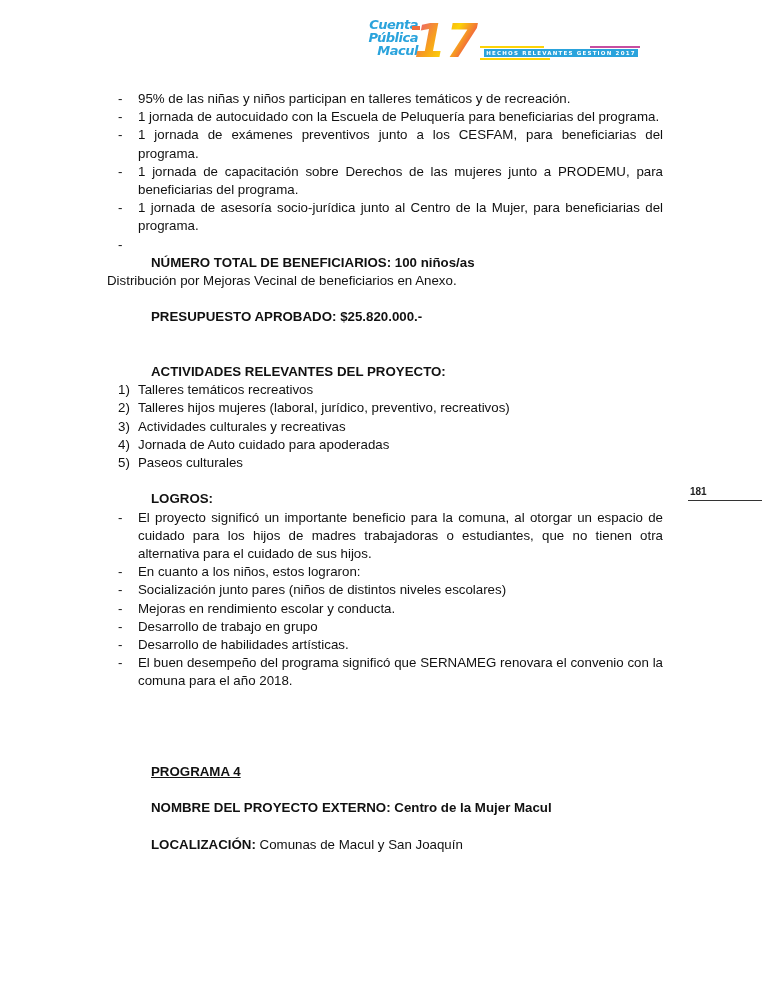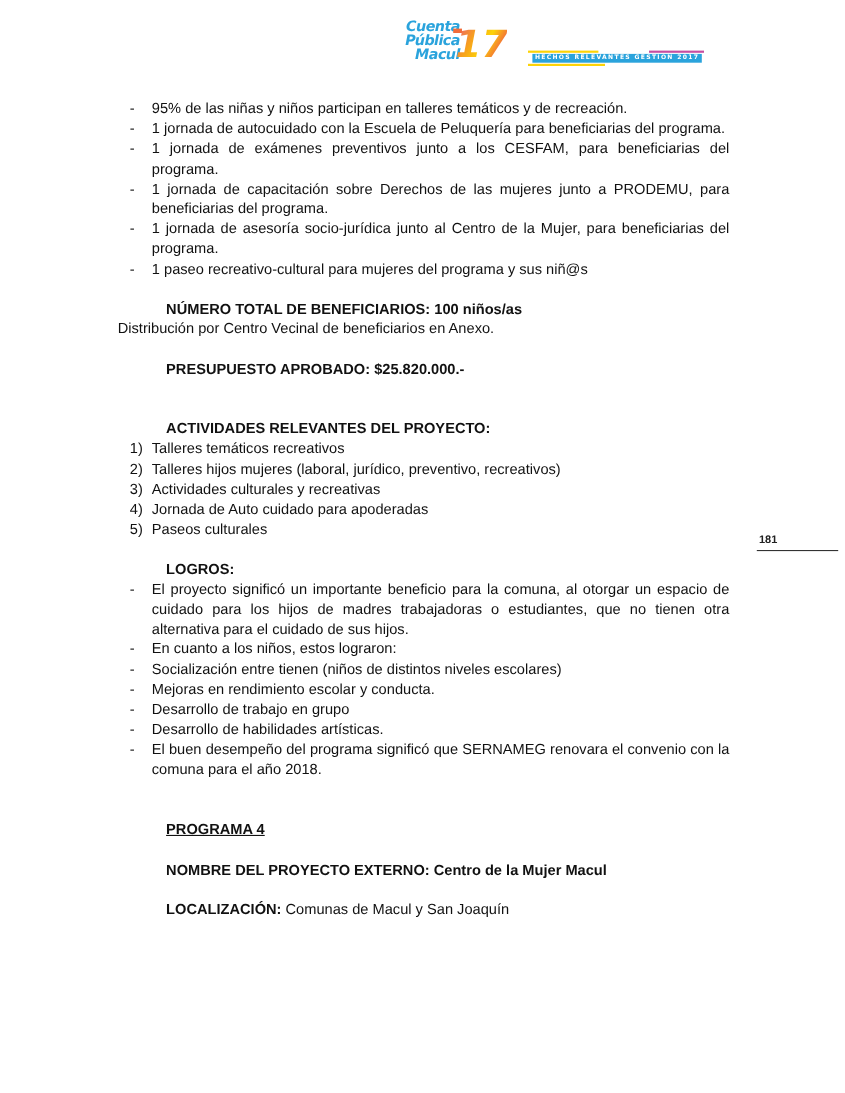--- a/index.html
+++ b/index.html
@@ -8,21 +8,21 @@
       font-family: "Liberation Sans", sans-serif; color: #111;
     }
     .header-logo { position: absolute; left: 356px; top: 18px; width: 118px; height: 48px; }
     .logo-text {
       position: absolute; left: 0; top: 0; font-family: "DejaVu Sans", sans-serif;
       font-weight: bold; font-style: italic; color: #2aa3dc; font-size: 13px; line-height: 13px;
       text-align: right; width: 62px; letter-spacing: -0.5px;
     }
     .logo-num {
       position: absolute; left: 58px; top: -2px; font-family: "DejaVu Sans", sans-serif;
-      font-weight: bold; font-style: italic; font-size: 34px; line-height: 50px;
+      font-weight: bold; font-style: italic; font-size: 46px; line-height: 50px;
       background: linear-gradient(120deg, #e94a8a 0%, #f7a21b 35%, #fcd307 55%, #f26c3a 75%, #c64ea1 100%);
       -webkit-background-clip: text; background-clip: text; color: transparent;
     }
     .logo-tick { position: absolute; left: 56px; top: 8px; width: 8px; height: 4px; background: #f26c3a; }
     .banner { position: absolute; left: 480px; top: 46px; width: 160px; height: 14px; }
     .banner .bar-top { position: absolute; left: 0; top: 0; width: 64px; height: 2px; background: #fcd307; }
     .banner .bar-top2 { position: absolute; left: 110px; top: 0; width: 50px; height: 2px; background: #c64ea1; }
     .banner .bar-main {
       position: absolute; left: 4px; top: 3px; width: 154px; height: 8px; background: #2aa3dc;
       color: #fff; font-family: "DejaVu Sans", sans-serif; font-weight: bold; font-size: 5.5px;
@@ -31,21 +31,21 @@
     .banner .bar-bottom { position: absolute; left: 0; top: 12px; width: 70px; height: 2px; background: #fcd307; }
 
     .content { position: absolute; left: 107px; top: 90px; width: 556px; font-size: 13.3px; line-height: 18.2px; }
     .row { position: relative; }
     .dash-item { position: relative; padding-left: 31px; text-align: justify; text-align-last: left; }
     .dash-item .dash { position: absolute; left: 11px; top: 0; }
     .num-item { position: relative; padding-left: 31px; }
     .num-item .num { position: absolute; left: 11px; top: 0; }
     .bold { font-weight: bold; padding-left: 44px; }
     .gap { height: 18.2px; }
-    .underline { text-decoration: underline; }
+    .underline { text-decoration: underline; margin-top: 36px; }
     .page-num { position: absolute; left: 690px; top: 486px; font-size: 10px; color: #222; font-weight: bold; }
     .page-line { position: absolute; left: 688px; top: 500px; width: 74px; height: 1px; background: #333; }
   </style>
 </head>
 <body>
 
 <div class="header-logo">
   <div class="logo-text">
     <div>Cuenta</div>
     <div>Pública</div>
@@ -61,43 +61,43 @@
   <div class="bar-bottom"></div>
 </div>
 
 <div class="content">
   <div id="intro-list">
       <div class="dash-item"><span class="dash">-</span><span>95% de las niñas y niños participan en talleres temáticos y de recreación.</span></div>
       <div class="dash-item"><span class="dash">-</span><span>1 jornada de autocuidado con la Escuela de Peluquería para beneficiarias del programa.</span></div>
       <div class="dash-item"><span class="dash">-</span><span>1 jornada de exámenes preventivos junto a los CESFAM, para beneficiarias del programa.</span></div>
       <div class="dash-item"><span class="dash">-</span><span>1 jornada de capacitación sobre Derechos de las mujeres junto a PRODEMU, para beneficiarias del programa.</span></div>
       <div class="dash-item"><span class="dash">-</span><span>1 jornada de asesoría socio-jurídica junto al Centro de la Mujer, para beneficiarias del programa.</span></div>
-      <div class="dash-item"><span class="dash">-</span><span>1 paseo recreativo-cultural para mujeres del programa y sus niñ@s</span></div>
+      <div class="dash-item"><span class="dash">-</span></div>
     </div>
   <div class="gap"></div>
   <div class="row bold">NÚMERO TOTAL DE BENEFICIARIOS: 100 niños/as</div>
-  <div class="row">Distribución por Centro Vecinal de beneficiarios en Anexo.</div>
+  <div class="row">Distribución por Mejoras Vecinal de beneficiarios en Anexo.</div>
   <div class="gap"></div>
   <div class="row bold">PRESUPUESTO APROBADO: $25.820.000.-</div>
   <div class="gap"></div>
   <div class="gap"></div>
   <div class="row bold">ACTIVIDADES RELEVANTES DEL PROYECTO:</div>
   <div id="actividades-list">
       <div class="num-item"><span class="num">1)</span><span>Talleres temáticos recreativos</span></div>
       <div class="num-item"><span class="num">2)</span><span>Talleres hijos mujeres (laboral, jurídico, preventivo, recreativos)</span></div>
       <div class="num-item"><span class="num">3)</span><span>Actividades culturales y recreativas</span></div>
       <div class="num-item"><span class="num">4)</span><span>Jornada de Auto cuidado para apoderadas</span></div>
       <div class="num-item"><span class="num">5)</span><span>Paseos culturales</span></div>
     </div>
   <div class="gap"></div>
   <div class="row bold">LOGROS:</div>
   <div id="logros-list">
       <div class="dash-item"><span class="dash">-</span><span>El proyecto significó un importante beneficio para la comuna, al otorgar un espacio de cuidado para los hijos de madres trabajadoras o estudiantes, que no tienen otra alternativa para el cuidado de sus hijos.</span></div>
       <div class="dash-item"><span class="dash">-</span><span>En cuanto a los niños, estos lograron:</span></div>
-      <div class="dash-item"><span class="dash">-</span><span>Socialización entre tienen (niños de distintos niveles escolares)</span></div>
+      <div class="dash-item"><span class="dash">-</span><span>Socialización junto pares (niños de distintos niveles escolares)</span></div>
       <div class="dash-item"><span class="dash">-</span><span>Mejoras en rendimiento escolar y conducta.</span></div>
       <div class="dash-item"><span class="dash">-</span><span>Desarrollo de trabajo en grupo</span></div>
       <div class="dash-item"><span class="dash">-</span><span>Desarrollo de habilidades artísticas.</span></div>
       <div class="dash-item"><span class="dash">-</span><span>El buen desempeño del programa significó que SERNAMEG renovara el convenio con la comuna para el año 2018.</span></div>
     </div>
   <div class="gap"></div>
   <div class="gap"></div>
   <div class="row bold underline">PROGRAMA 4</div>
   <div class="gap"></div>
   <div class="row bold">NOMBRE DEL PROYECTO EXTERNO: Centro de la Mujer Macul</div>

